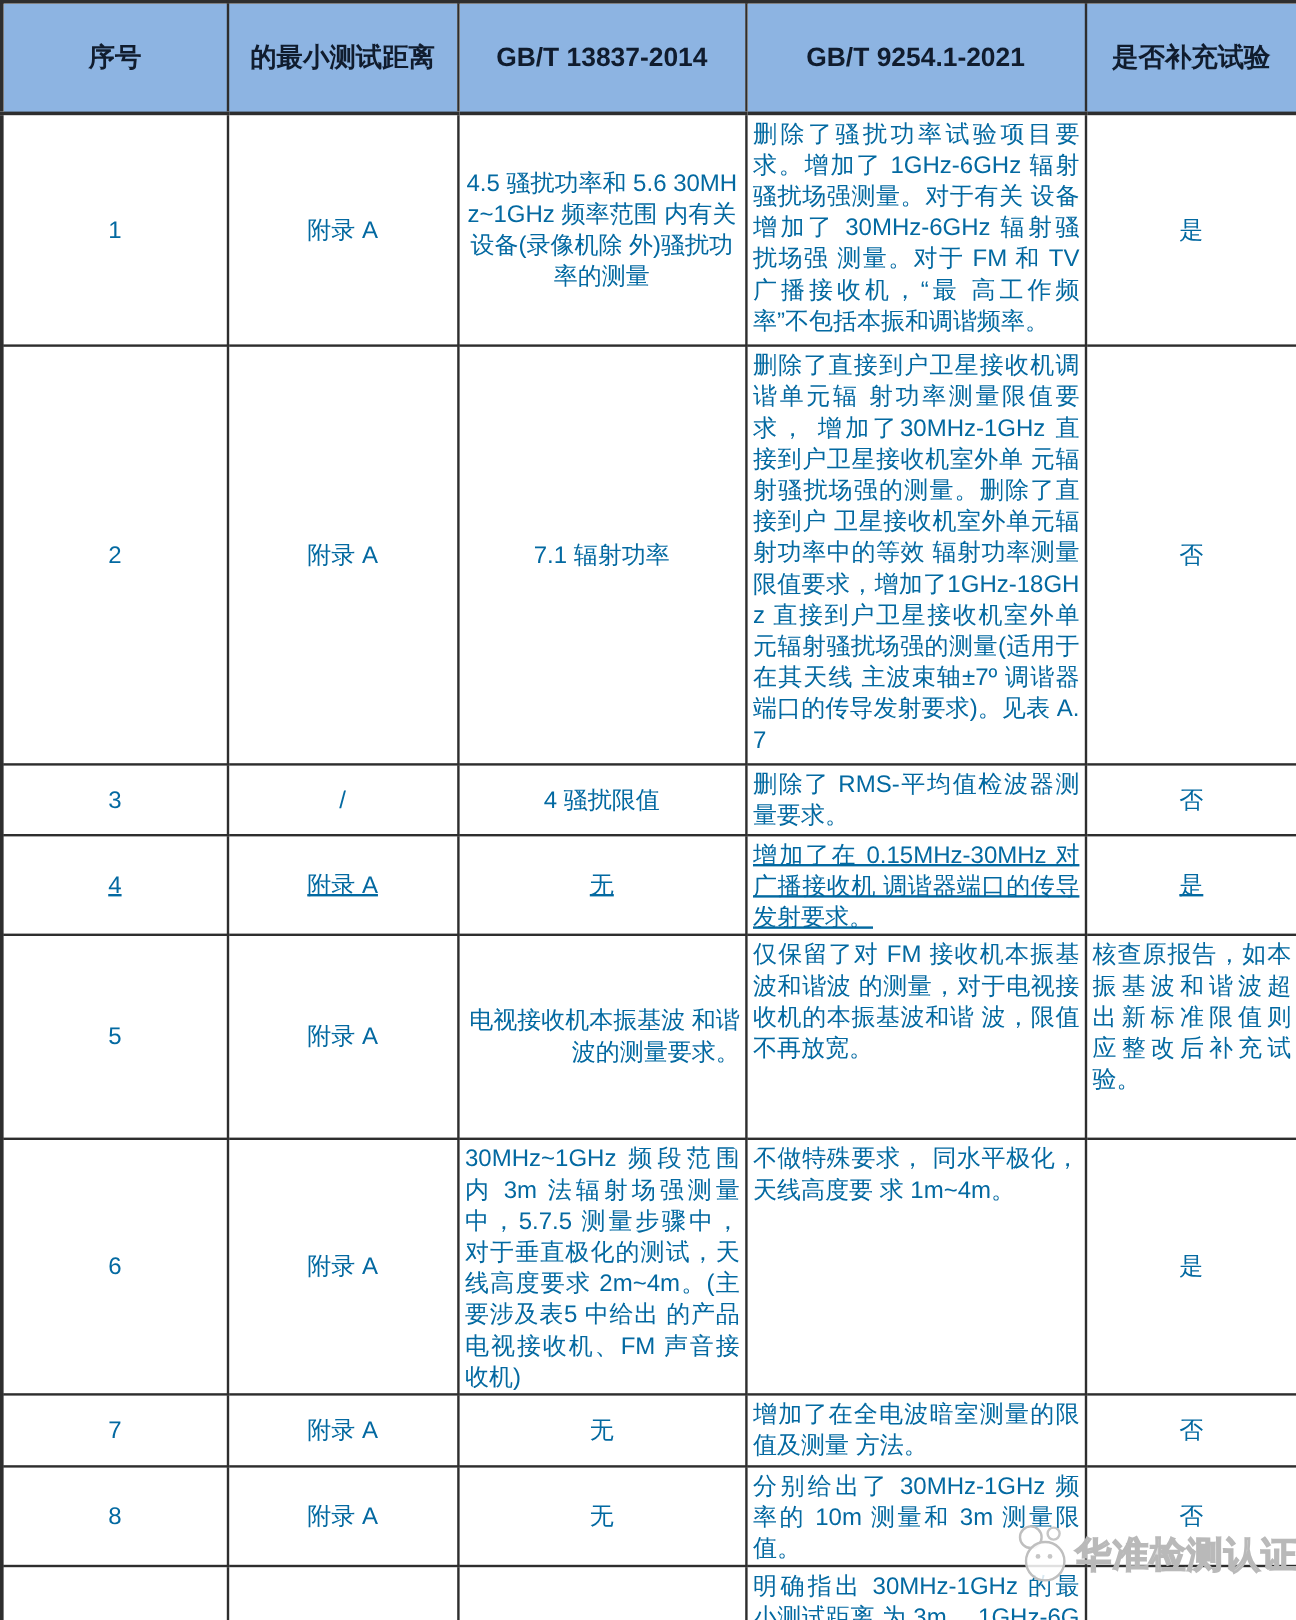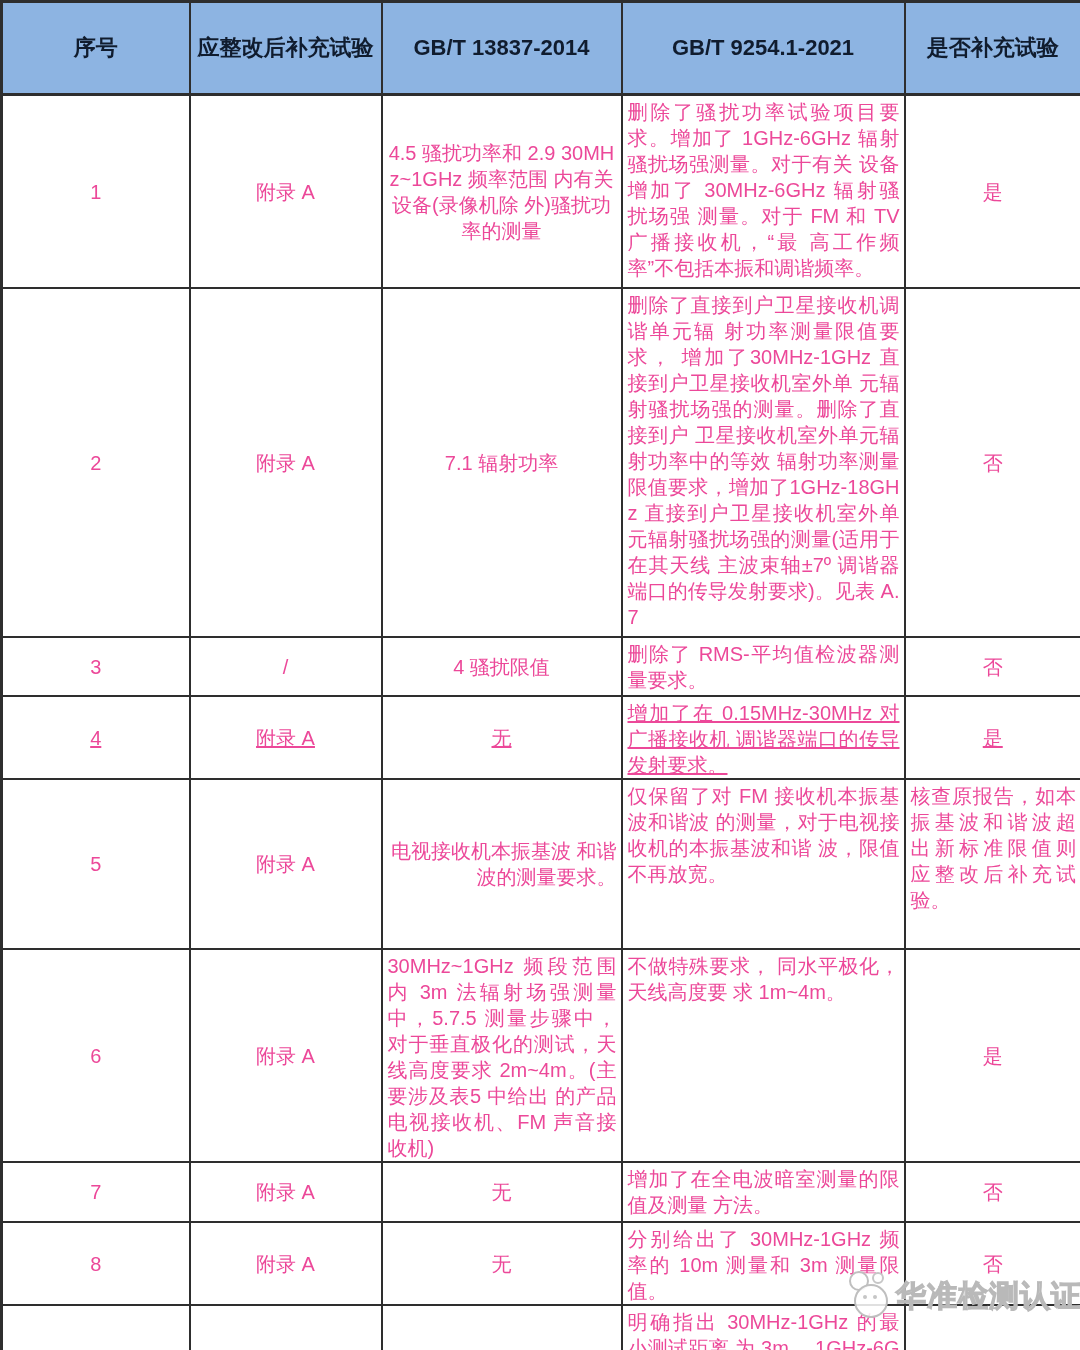--- a/index.html
+++ b/index.html
@@ -21,21 +21,21 @@
     position: absolute;
     top: 0; left: 0;
     width: 1080px;
     height: 1350px;
     border-collapse: collapse;
     table-layout: fixed;
   }
   .cmp th, .cmp td {
     border: 2px solid #2e2e2e;
     overflow: hidden;
-    color: #ec4899;
+    color: #0369a1;
     font-size: 20px;
     line-height: 26px;
     padding: 0;
     vertical-align: middle;
     text-align: center;
     word-break: break-all;
   }
   .cmp thead th {
     background: #8DB4E2;
     color: #101c2e;
@@ -56,21 +56,21 @@
     text-align: right;
     vertical-align: middle;
     padding: 0 4px 0 5px;
   }
   
   tr.r1 td { height: 188px; }
   tr.r2 td { height: 344px; }
   tr.r3 td { height: 54px; }
   tr.r4 td { height: 78px; text-decoration: underline; }
   tr.r5 td { height: 165px; }
-  tr.r6 td { height: 195px; }
+  tr.r6 td { height: 195px; border-radius: 25px; }
   tr.r7 td { height: 55px; }
   tr.r8 td { height: 75px; margin-top: 47px; }
   tr.r9 td { height: 106px; }
   td.pad-center { padding: 0 6px; }
   
   #watermark {
     position: absolute;
     left: 842px;
     top: 1266px;
     display: flex;
@@ -97,31 +97,31 @@
     <colgroup>
       <col style="width:188px">
       <col style="width:192px">
       <col style="width:240px">
       <col style="width:283px">
       <col style="width:177px">
     </colgroup>
     <thead>
       <tr>
         <th>序号</th>
-        <th>应整改后补充试验</th>
+        <th>的最小测试距离</th>
         <th>GB/T 13837-2014</th>
         <th>GB/T 9254.1-2021</th>
         <th>是否补充试验</th>
       </tr>
     </thead>
     <tbody>
       <tr class="r1">
         <td>1</td>
         <td>附录 A</td>
-        <td class="pad-center">4.5 骚扰功率和  2.9 30MHz~1GHz 频率范围 内有关设备(录像机除 外)骚扰功率的测量</td>
+        <td class="pad-center">4.5 骚扰功率和  5.6 30MHz~1GHz 频率范围 内有关设备(录像机除 外)骚扰功率的测量</td>
         <td class="jt">删除了骚扰功率试验项目要求。增加了 1GHz-6GHz 辐射骚扰场强测量。对于有关 设备增加了 30MHz-6GHz 辐射骚扰场强 测量。对于 FM 和 TV 广播接收机，“最 高工作频率”不包括本振和调谐频率。</td>
         <td>是</td>
       </tr>
       <tr class="r2">
         <td>2</td>
         <td>附录 A</td>
         <td class="pad-center">7.1 辐射功率</td>
         <td class="jt">删除了直接到户卫星接收机调谐单元辐 射功率测量限值要求， 增加了30MHz-1GHz 直接到户卫星接收机室外单 元辐射骚扰场强的测量。删除了直接到户 卫星接收机室外单元辐射功率中的等效 辐射功率测量限值要求，增加了1GHz-18GHz 直接到户卫星接收机室外单 元辐射骚扰场强的测量(适用于在其天线 主波束轴±7º 调谐器端口的传导发射要求)。见表 A.7</td>
         <td>否</td>
       </tr>

